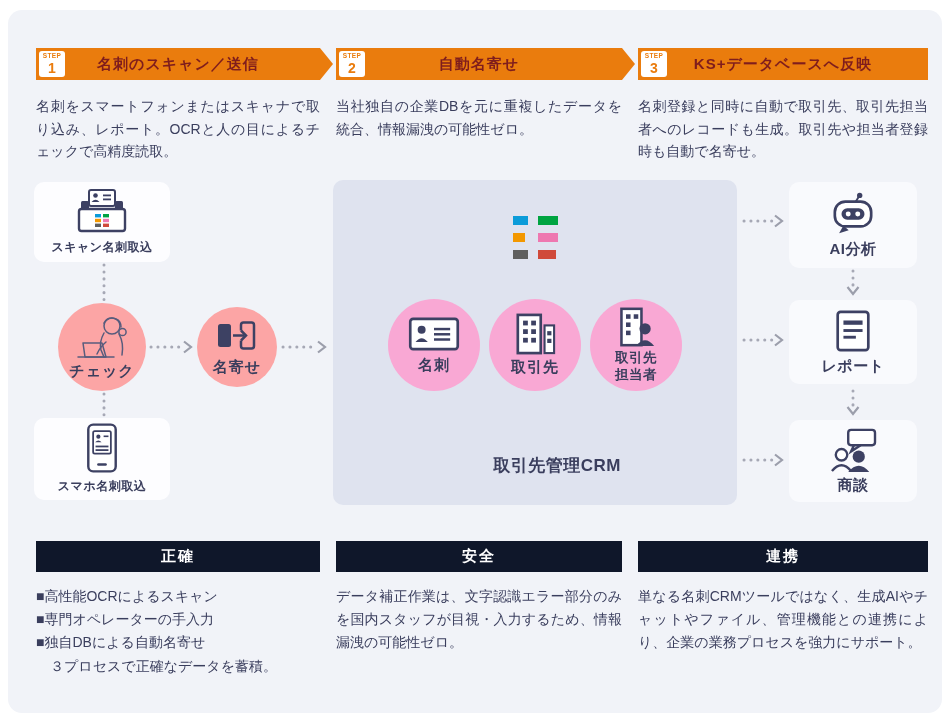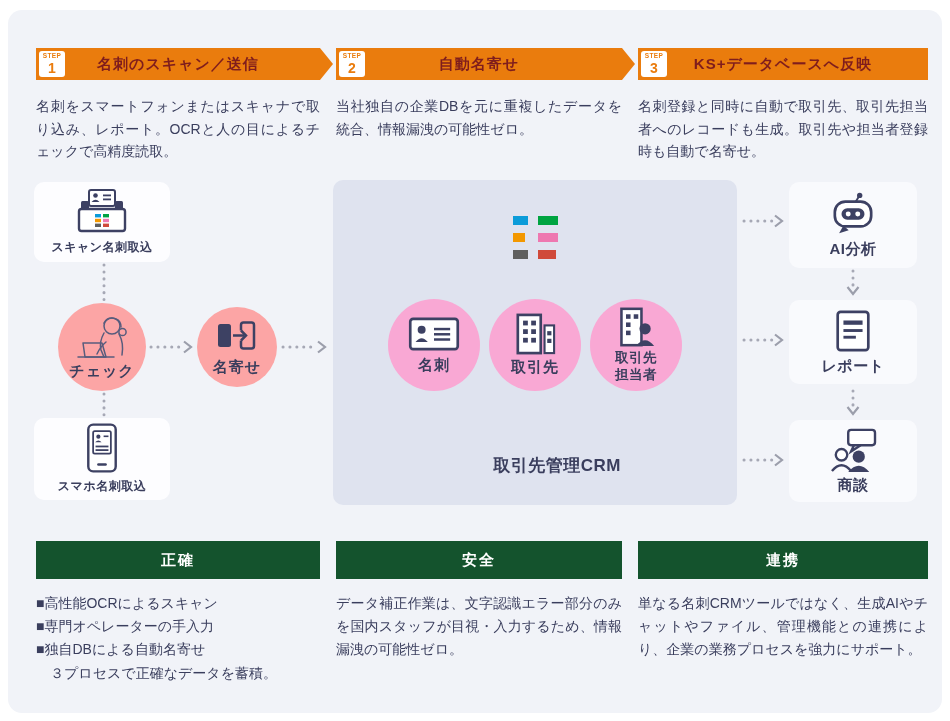--- a/index.html
+++ b/index.html
@@ -47,21 +47,21 @@
 
   .out-box{position:absolute;left:781px;width:128px;background:#f9fafd;border-radius:10px;
       display:flex;flex-direction:column;align-items:center;justify-content:center;gap:4px;}
   .out1{top:172px;height:86px;}
   .out2{top:290px;height:84px;}
   .out3{top:410px;height:82px;}
   .out-label{font-weight:bold;font-size:15px;letter-spacing:.5px;}
 
   
   .featcol{position:absolute;top:531px;}
-  .feature-banner{height:38px;background:#14532d;display:flex;align-items:center;justify-content:center;
+  .feature-banner{height:31px;background:#0f172a;display:flex;align-items:center;justify-content:center;
       color:#fff;font-weight:bold;font-size:15px;letter-spacing:2px;}
   .feature-body{margin-top:13px;font-size:14px;line-height:1.66;text-align:justify;}
   .feature-line{font-size:14px;line-height:1.66;}
 </style>
 </head>
 <body>
 
 <div class="page">
   <div class="panel">
 

